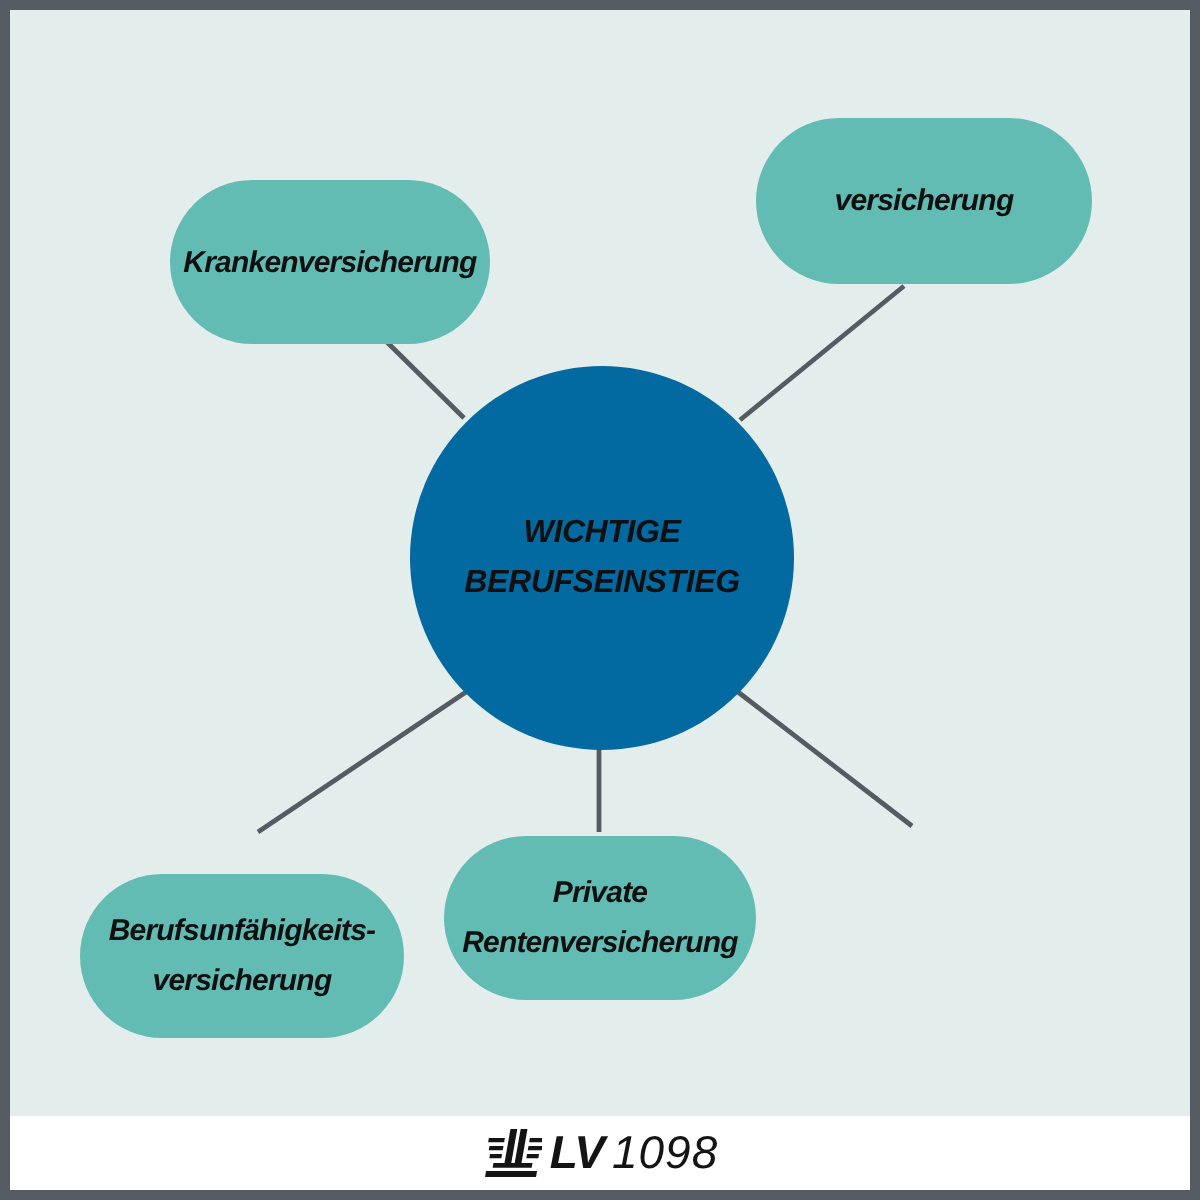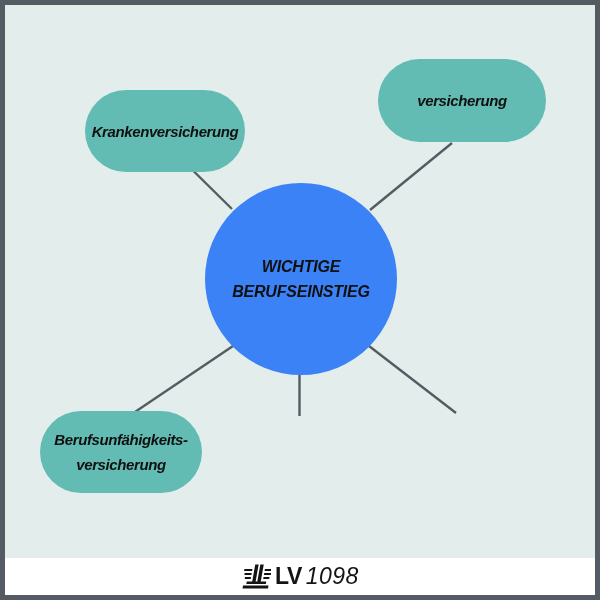--- a/index.html
+++ b/index.html
@@ -38,31 +38,31 @@
     text-align: center;
     color: #101010;
     font-weight: 700;
     font-style: italic;
     font-size: 15px;
     line-height: 25px;
     letter-spacing: -0.4px;
   }
   .node-tl { left: 80px;  top: 53px;  width: 160px; height: 82px; margin-top: 32px; }
   .node-tr { left: 373px; top: 54px;  width: 168px; height: 83px; }
-  .node-bl { left: 35px;  top: 406px; width: 162px; height: 82px; }
+  .node-bl { left: 35px;  top: 432px; width: 162px; height: 82px; }
   .node-bc { left: 217px; top: 413px; width: 156px; height: 82px; }
   .node-br { left: 393px; top: 411px; width: 165px; height: 84px; }
   .center-circle {
     position: absolute;
     left: 200px;
     top: 178px;
     width: 192px;
     height: 192px;
     border-radius: 50%;
-    background: #3b82f6;
+    background: #0369a1;
     display: flex;
     flex-direction: column;
     align-items: center;
     justify-content: center;
     text-align: center;
     color: #101010;
     font-weight: 700;
     font-style: italic;
     font-size: 16px;
     line-height: 25px;
@@ -80,20 +80,21 @@
     justify-content: center;
   }
   .logo {
     display: flex;
     align-items: center;
     gap: 4px;
     color: #141414;
   }
   .logo-brand {
     font-weight: 700;
+    font-style: italic;
     font-size: 23px;
     letter-spacing: -0.5px;
   }
   .logo-year {
     font-weight: 400;
     font-style: italic;
     font-size: 23px;
     letter-spacing: 0.5px;
   }
 </style>
@@ -121,20 +122,24 @@
 
   <div class="node node-tr">
     <span>versicherung</span>
   </div>
 
   <div class="node node-bl">
     <span>Berufsunfähigkeits-</span>
     <span>versicherung</span>
   </div>
 
+  <div class="node node-bc">
+    <span>Private</span>
+    <span>Rentenversicherung</span>
+  </div>
 
 
   <div class="footer">
     <div class="logo">
       <svg width="30" height="27" viewBox="0 0 30 27">
         <g fill="#141414" transform="skewX(-10) translate(4,0)">
           <rect x="10.5" y="1.5" width="3.4" height="19"></rect>
           <rect x="15.6" y="1.5" width="3.4" height="19"></rect>
           <rect x="0.5" y="6" width="8" height="2.1"></rect>
           <rect x="1.5" y="10" width="7" height="2.1"></rect>

